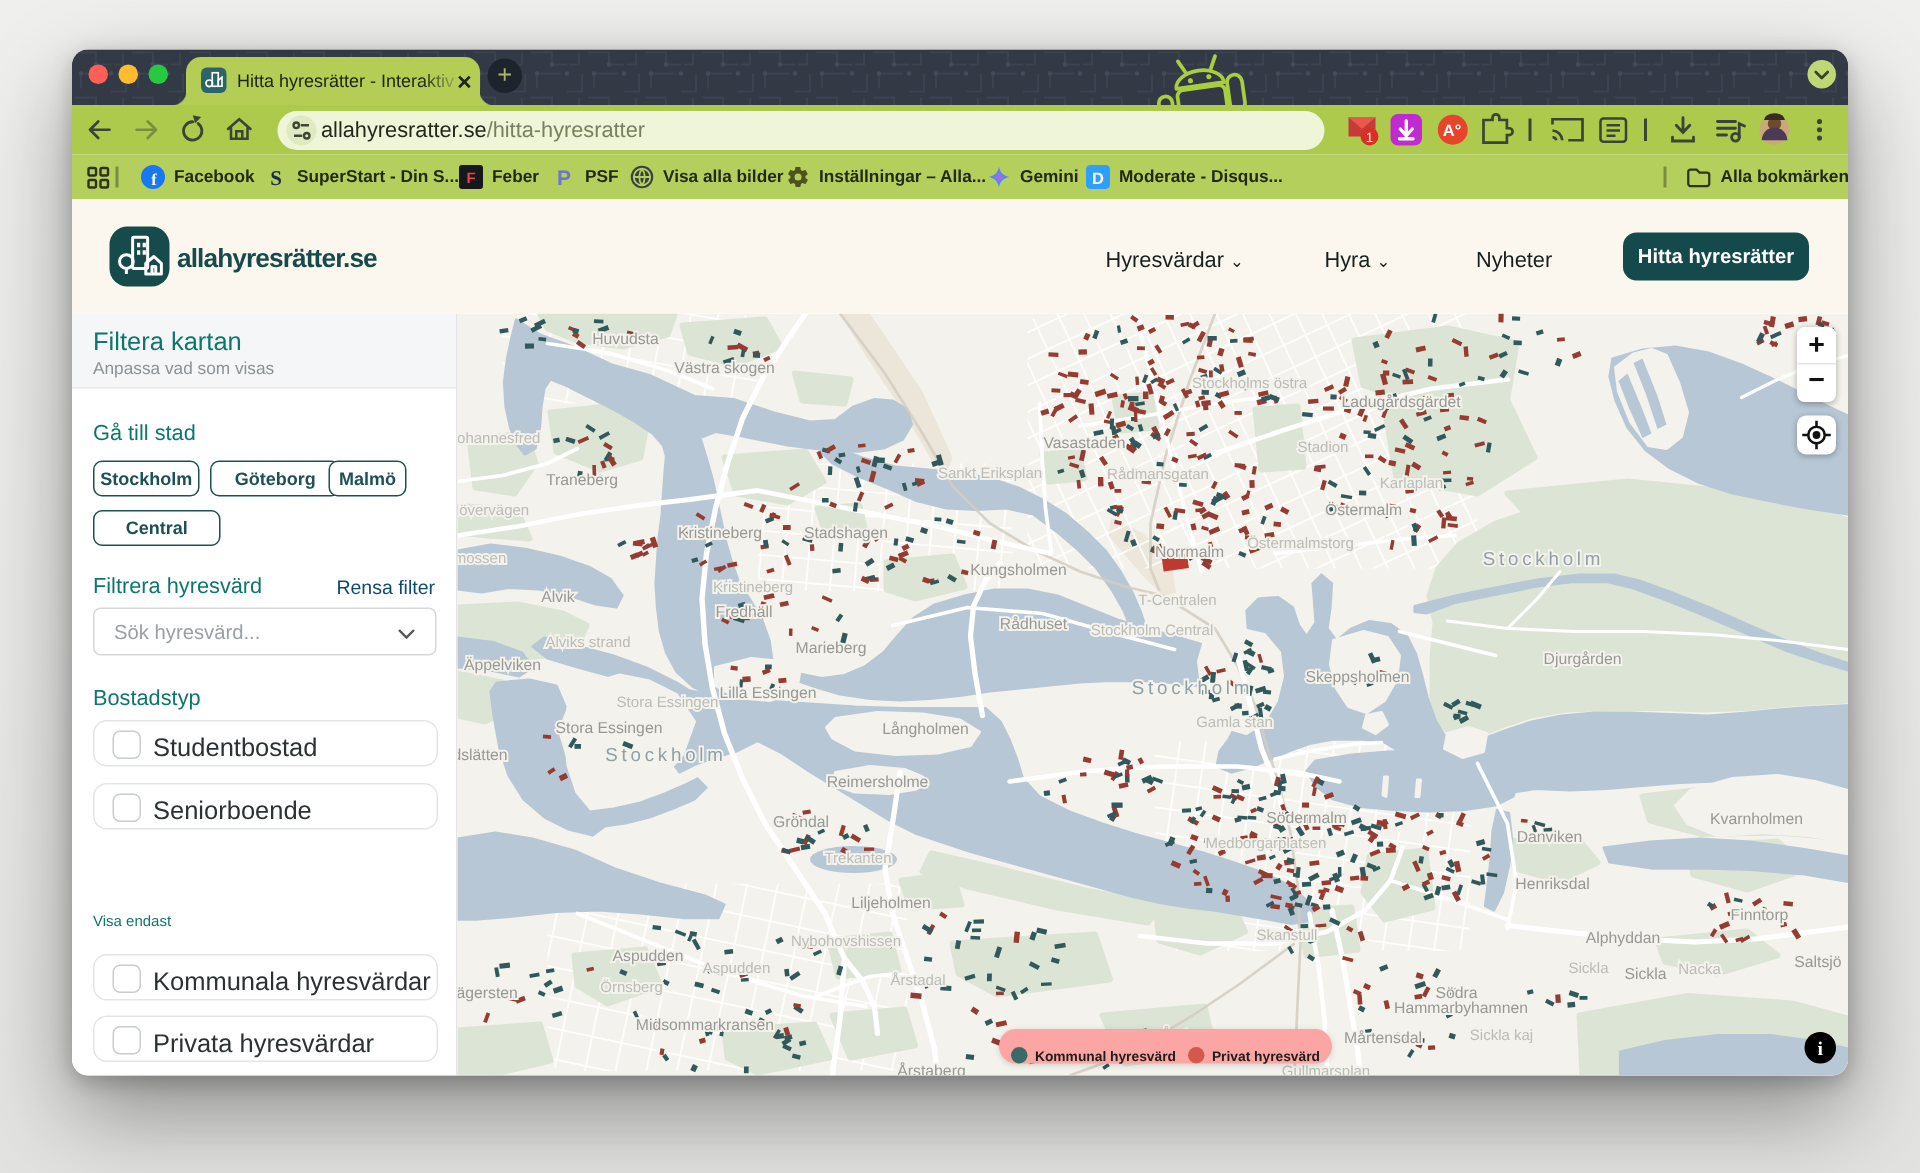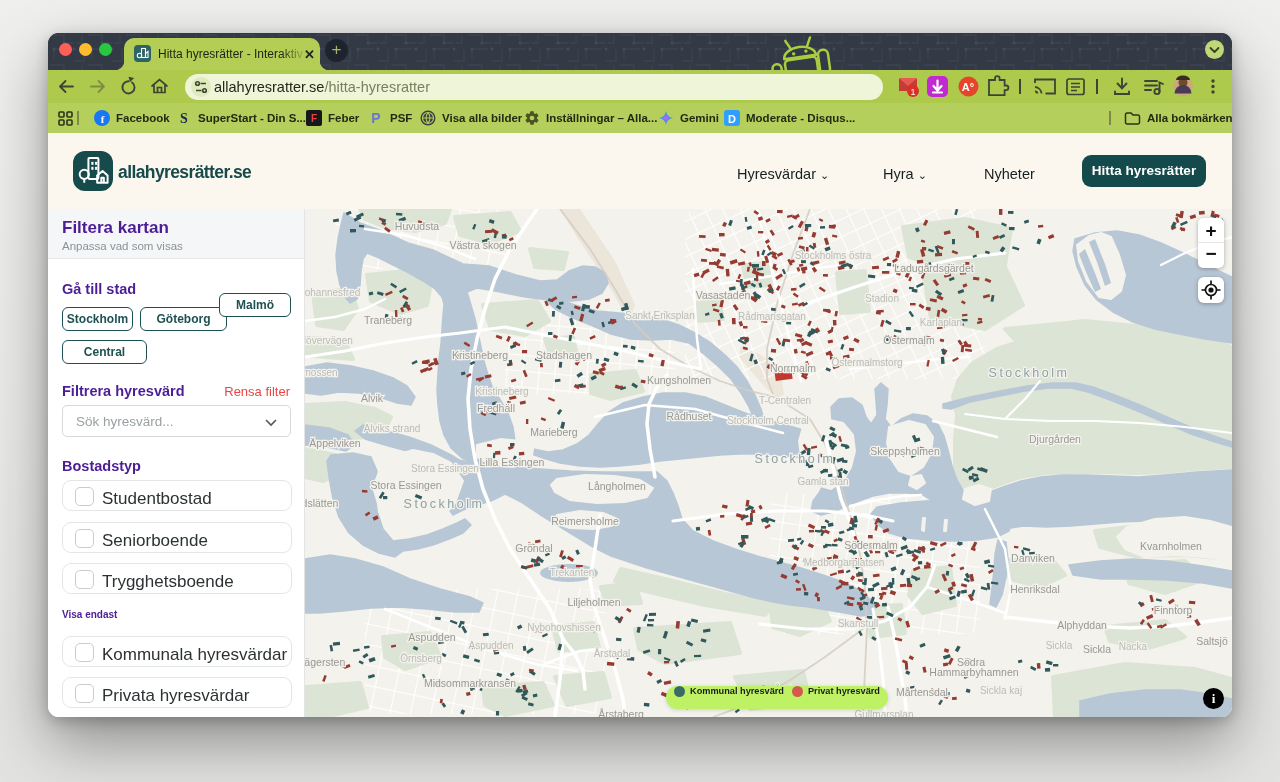--- a/index.html
+++ b/index.html
@@ -26,31 +26,31 @@
 
 #page{position:absolute;left:0;top:100px;width:1184px;height:584px;background:#fff}
 #sitehead{position:absolute;left:0;top:0;width:1184px;height:76px;background:#fbf7ee}
 #logo{position:absolute;left:25px;top:18px;width:40px;height:40px;border-radius:12px;background:#174a4b}
 #logotxt{position:absolute;left:70px;top:29px;font-size:17.5px;font-weight:bold;color:#174a4b;letter-spacing:-0.6px}
 .nav{position:absolute;top:33px;font-size:14.5px;color:#16211f}
 #cta{position:absolute;left:1034px;top:22px;width:124px;height:32px;background:#154a4c;border-radius:9px;color:#fff;font-size:13.5px;font-weight:bold;text-align:center;line-height:32px}
 
 #side{position:absolute;left:0;top:76px;width:257px;height:508px;background:#fff;border-right:1px solid #e4e4e4}
 #sidetop{position:absolute;left:0;top:0;width:256px;height:50px;background:#f5f6f7;border-bottom:1px solid #e7e7e7}
-.h1{position:absolute;left:14px;font-weight:bold;color:#4c1d95}
+.h1{position:absolute;left:14px;font-weight:normal;color:#0f766e}
 .sub{position:absolute;left:14px;font-size:11.5px;color:#8a9296}
 .citybtn{position:absolute;height:24px;border:1.5px solid #1d5152;border-radius:6px;color:#1d5152;font-size:12px;font-weight:bold;display:flex;align-items:center;justify-content:center;background:#fff}
 .card{position:absolute;left:14px;width:230px;height:31px;border:1px solid #e4e6e6;border-radius:9px;background:#fff}
 .cb{position:absolute;left:12px;top:5.5px;width:19px;height:19px;border:1.5px solid #c9cccd;border-radius:5px}
 .cardlbl{position:absolute;left:39px;top:8px;font-size:17px;color:#2c3233}
 
 #map{position:absolute;left:257px;top:76px;width:927px;height:508px;overflow:hidden}
 #zoomctl{position:absolute;left:893px;top:9px;width:26px;height:50px;background:#fff;border-radius:5px;box-shadow:0 1px 4px rgba(0,0,0,.3);font-size:19px;color:#111;text-align:center}
 #locctl{position:absolute;left:893px;top:68px;width:26px;height:26px;background:#fff;border-radius:6px;box-shadow:0 1px 4px rgba(0,0,0,.3)}
-#legend{position:absolute;left:361px;top:477px;height:23px;background:#bef264;border-radius:12px;box-shadow:0 1px 4px rgba(0,0,0,.15);display:flex;align-items:flex-start;font-size:9.2px;color:#1d1d1b;font-weight:bold;white-space:nowrap;padding-right:8px}
+#legend{position:absolute;left:361px;top:477px;height:23px;background:#fca5a5;border-radius:12px;box-shadow:0 1px 4px rgba(0,0,0,.15);display:flex;align-items:flex-end;font-size:9.2px;color:#1d1d1b;font-weight:bold;white-space:nowrap;padding-right:8px}
 .dot{width:11px;height:11px;border-radius:50%;margin:0 5px 0 8px}
 #infob{position:absolute;left:898px;top:479px;width:21px;height:21px;border-radius:50%;background:#000;color:#fff;text-align:center;font-size:13px;line-height:21px;font-weight:bold;font-family:"Liberation Serif",serif}
 svg{display:block}
 </style></head>
 <body>
 <div id="win">
 
   <div id="tabstrip">
     <svg width="1184" height="37" style="position:absolute;left:0;top:0">
       <defs>
@@ -271,42 +271,38 @@
       <div id="cta">Hitta hyresrätter</div>
     </div>
     <div id="side">
       <div id="sidetop">
         <div class="h1" style="top:9px;font-size:17px">Filtera kartan</div>
         <div class="sub" style="top:31px">Anpassa vad som visas</div>
       </div>
       <div class="h1" style="top:72px;font-size:14.5px">Gå till stad</div>
       <div class="citybtn" style="left:14px;top:98px;width:71px">Stockholm</div>
       <div class="citybtn" style="left:92px;top:98px;width:87px">Göteborg</div>
-      <div class="citybtn" style="left:171px;top:84px;width:72px">Malmö</div>
+      <div class="citybtn" style="left:171px;top:98px;width:52px">Malmö</div>
       <div class="citybtn" style="left:14px;top:131px;width:85px">Central</div>
       <div class="h1" style="top:174px;font-size:14.5px">Filtrera hyresvärd</div>
-      <div style="position:absolute;right:14px;top:175px;font-size:13px;color:#ef4444">Rensa filter</div>
+      <div style="position:absolute;right:14px;top:175px;font-size:13px;color:#0c4a6e">Rensa filter</div>
       <div style="position:absolute;left:14px;top:196px;width:229px;height:32px;border:1px solid #d6d9da;border-radius:5px">
         <div style="position:absolute;left:13px;top:8px;font-size:13.5px;color:#9aa0a3">Sök hyresvärd...</div>
         <svg width="12" height="8" style="position:absolute;right:13px;top:13px">
             <path d="M1 1 l5 5 5-5" stroke="#555" stroke-width="1.6" fill="none"></path>
           </svg>
       </div>
       <div class="h1" style="top:249px;font-size:14.5px">Bostadstyp</div>
       <div class="card" style="top:271px">
           <div class="cb"></div>
           <div class="cardlbl">Studentbostad</div>
         </div>
       <div class="card" style="top:313px">
           <div class="cb"></div>
           <div class="cardlbl">Seniorboende</div>
-        </div>
-      <div class="card" style="top:354px">
-          <div class="cb"></div>
-          <div class="cardlbl">Trygghetsboende</div>
         </div>
       <div class="h1" style="top:400px;font-size:10px">Visa endast</div>
       <div class="card" style="top:427px">
           <div class="cb"></div>
           <div class="cardlbl">Kommunala hyresvärdar</div>
         </div>
       <div class="card" style="top:468px">
           <div class="cb"></div>
           <div class="cardlbl">Privata hyresvärdar</div>
         </div>

